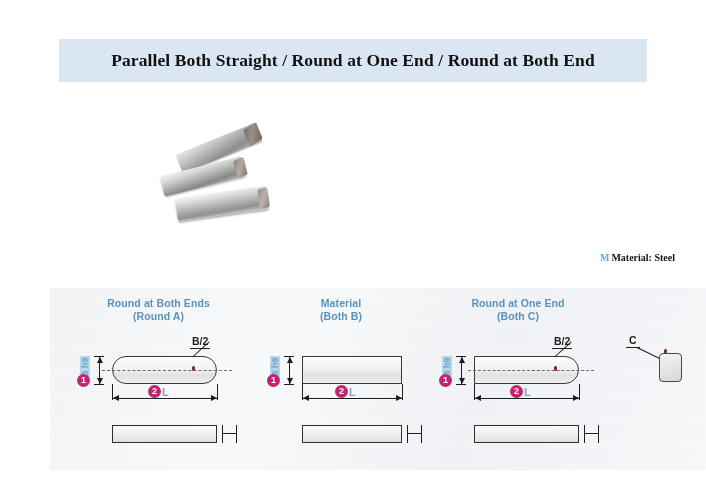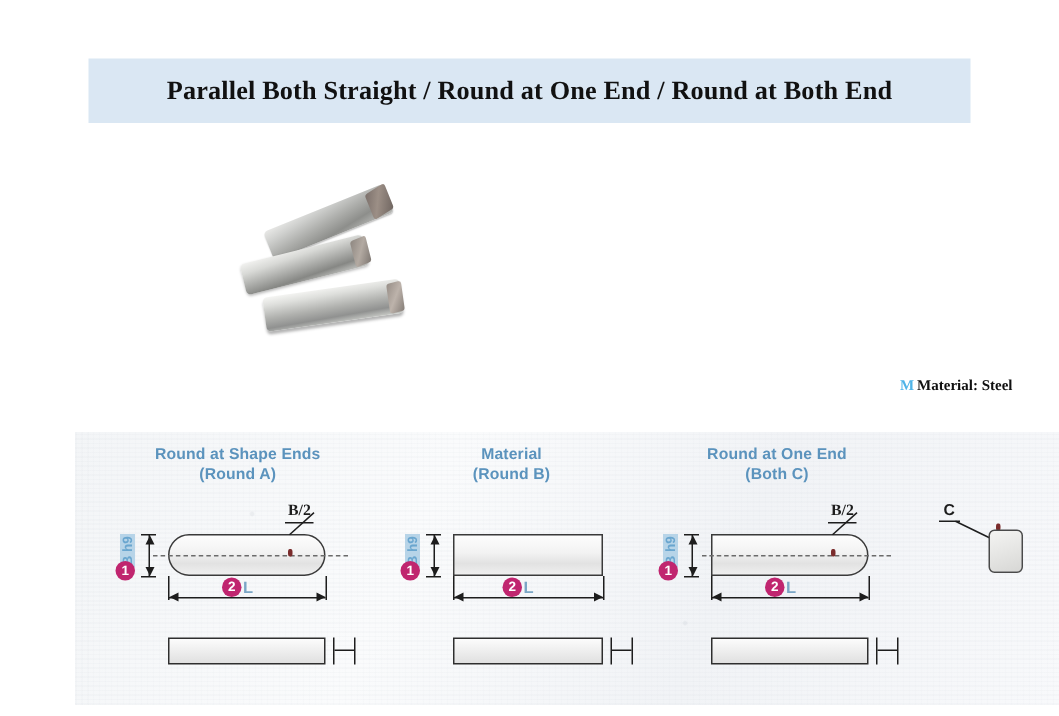--- a/index.html
+++ b/index.html
@@ -251,21 +251,21 @@
     font-family: "Liberation Sans", sans-serif;
     font-weight: bold;
     font-size: 11px;
     color: #7ba6c6;
     line-height: 12px;
   }
 
   
   .b2label {
     position: absolute;
-    font-family: Liberation Serif, serif;
+    font-family: Liberation Sans, sans-serif;
     font-weight: bold;
     font-size: 10.5px;
     color: #1d1d1d;
     border-bottom: 1.2px solid #1d1d1d;
     padding: 0 2px 1px 2px;
     line-height: 12px;
   }
   .leader {
     position: absolute;
     height: 0;
@@ -333,21 +333,21 @@
 
 <div class="material-line">
   <span class="material-mark">M</span><span>Material: Steel</span>
 </div>
 
 <div class="diagram-panel">
   <div class="panel-noise"></div>
 
   <div class="shape-col col-a">
     <div class="col-head">
-      <span>Round at Shape Ends</span>
+      <span>Round at Both Ends</span>
       <span class="l2">(Round A)</span>
     </div>
 
     <div class="elev">
 
       <div class="vlabel" style="left:24px; top:8px;">
         <div class="vtext" style="top:26px;">B h9</div>
       </div>
       <div class="circ-num" style="left:21px; top:30px;">1</div>
 
@@ -381,21 +381,21 @@
         <div class="hv" style="left:0;"></div>
         <div class="hv" style="left:14px;"></div>
         <div class="hh"></div>
       </div>
     </div>
   </div>
 
   <div class="shape-col col-b">
     <div class="col-head">
       <span>Material</span>
-      <span class="l2">(Round B)</span>
+      <span class="l2">(Both B)</span>
     </div>
 
     <div class="elev">
       <div class="vlabel" style="left:24px; top:8px;">
         <div class="vtext" style="top:26px;">B h9</div>
       </div>
       <div class="circ-num" style="left:21px; top:30px;">1</div>
 
       <div class="vdim-line" style="left:43px; top:12px; height:28px;"></div>
       <div class="hdim-line" style="left:38px; top:12px; width:10px;"></div>

